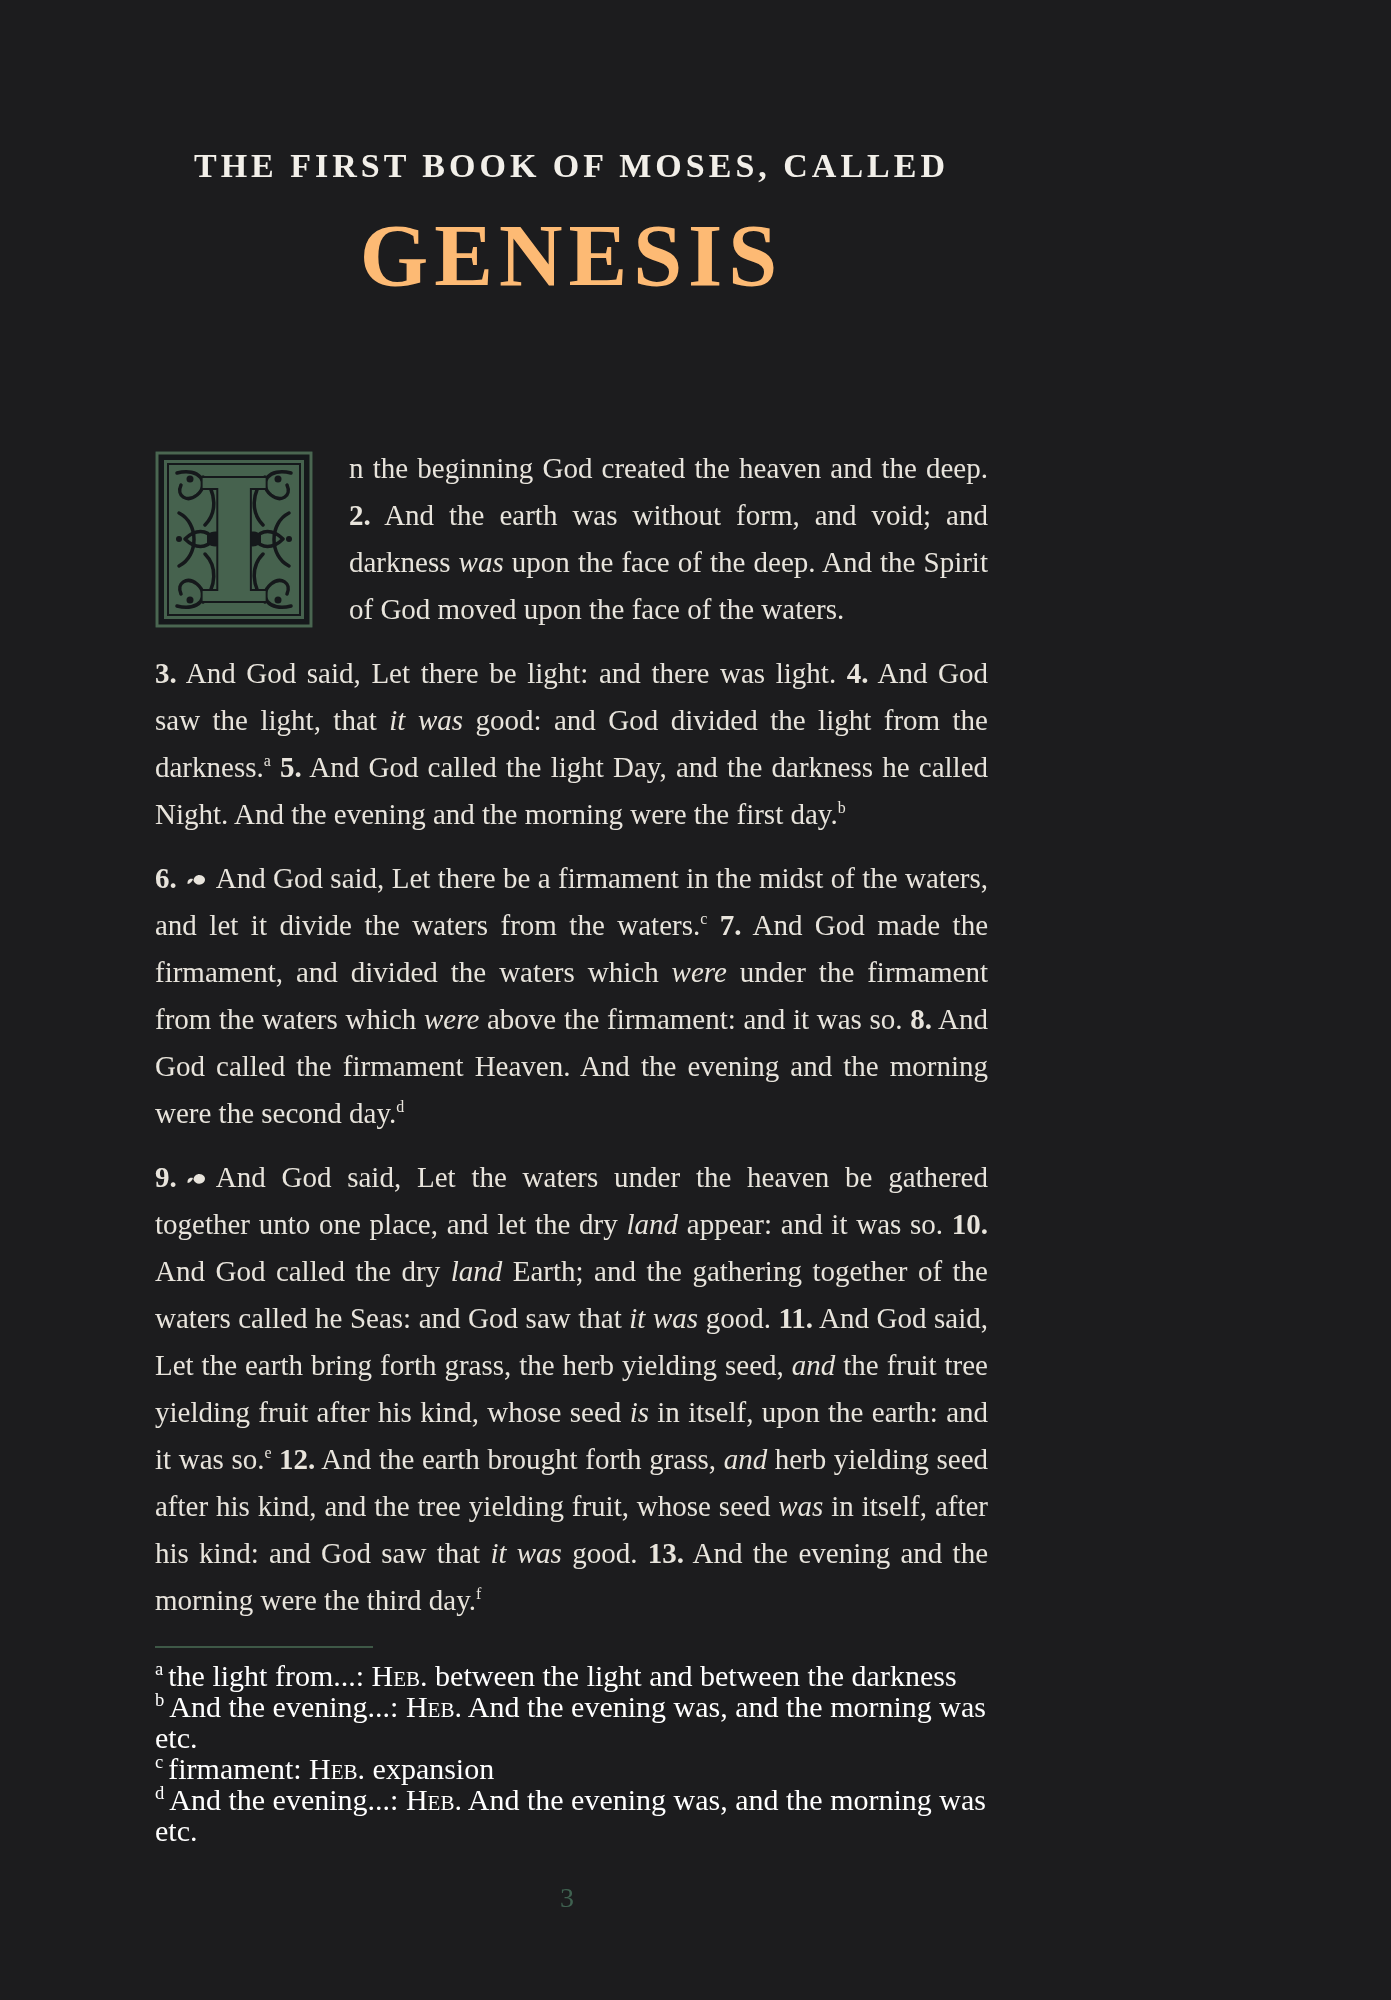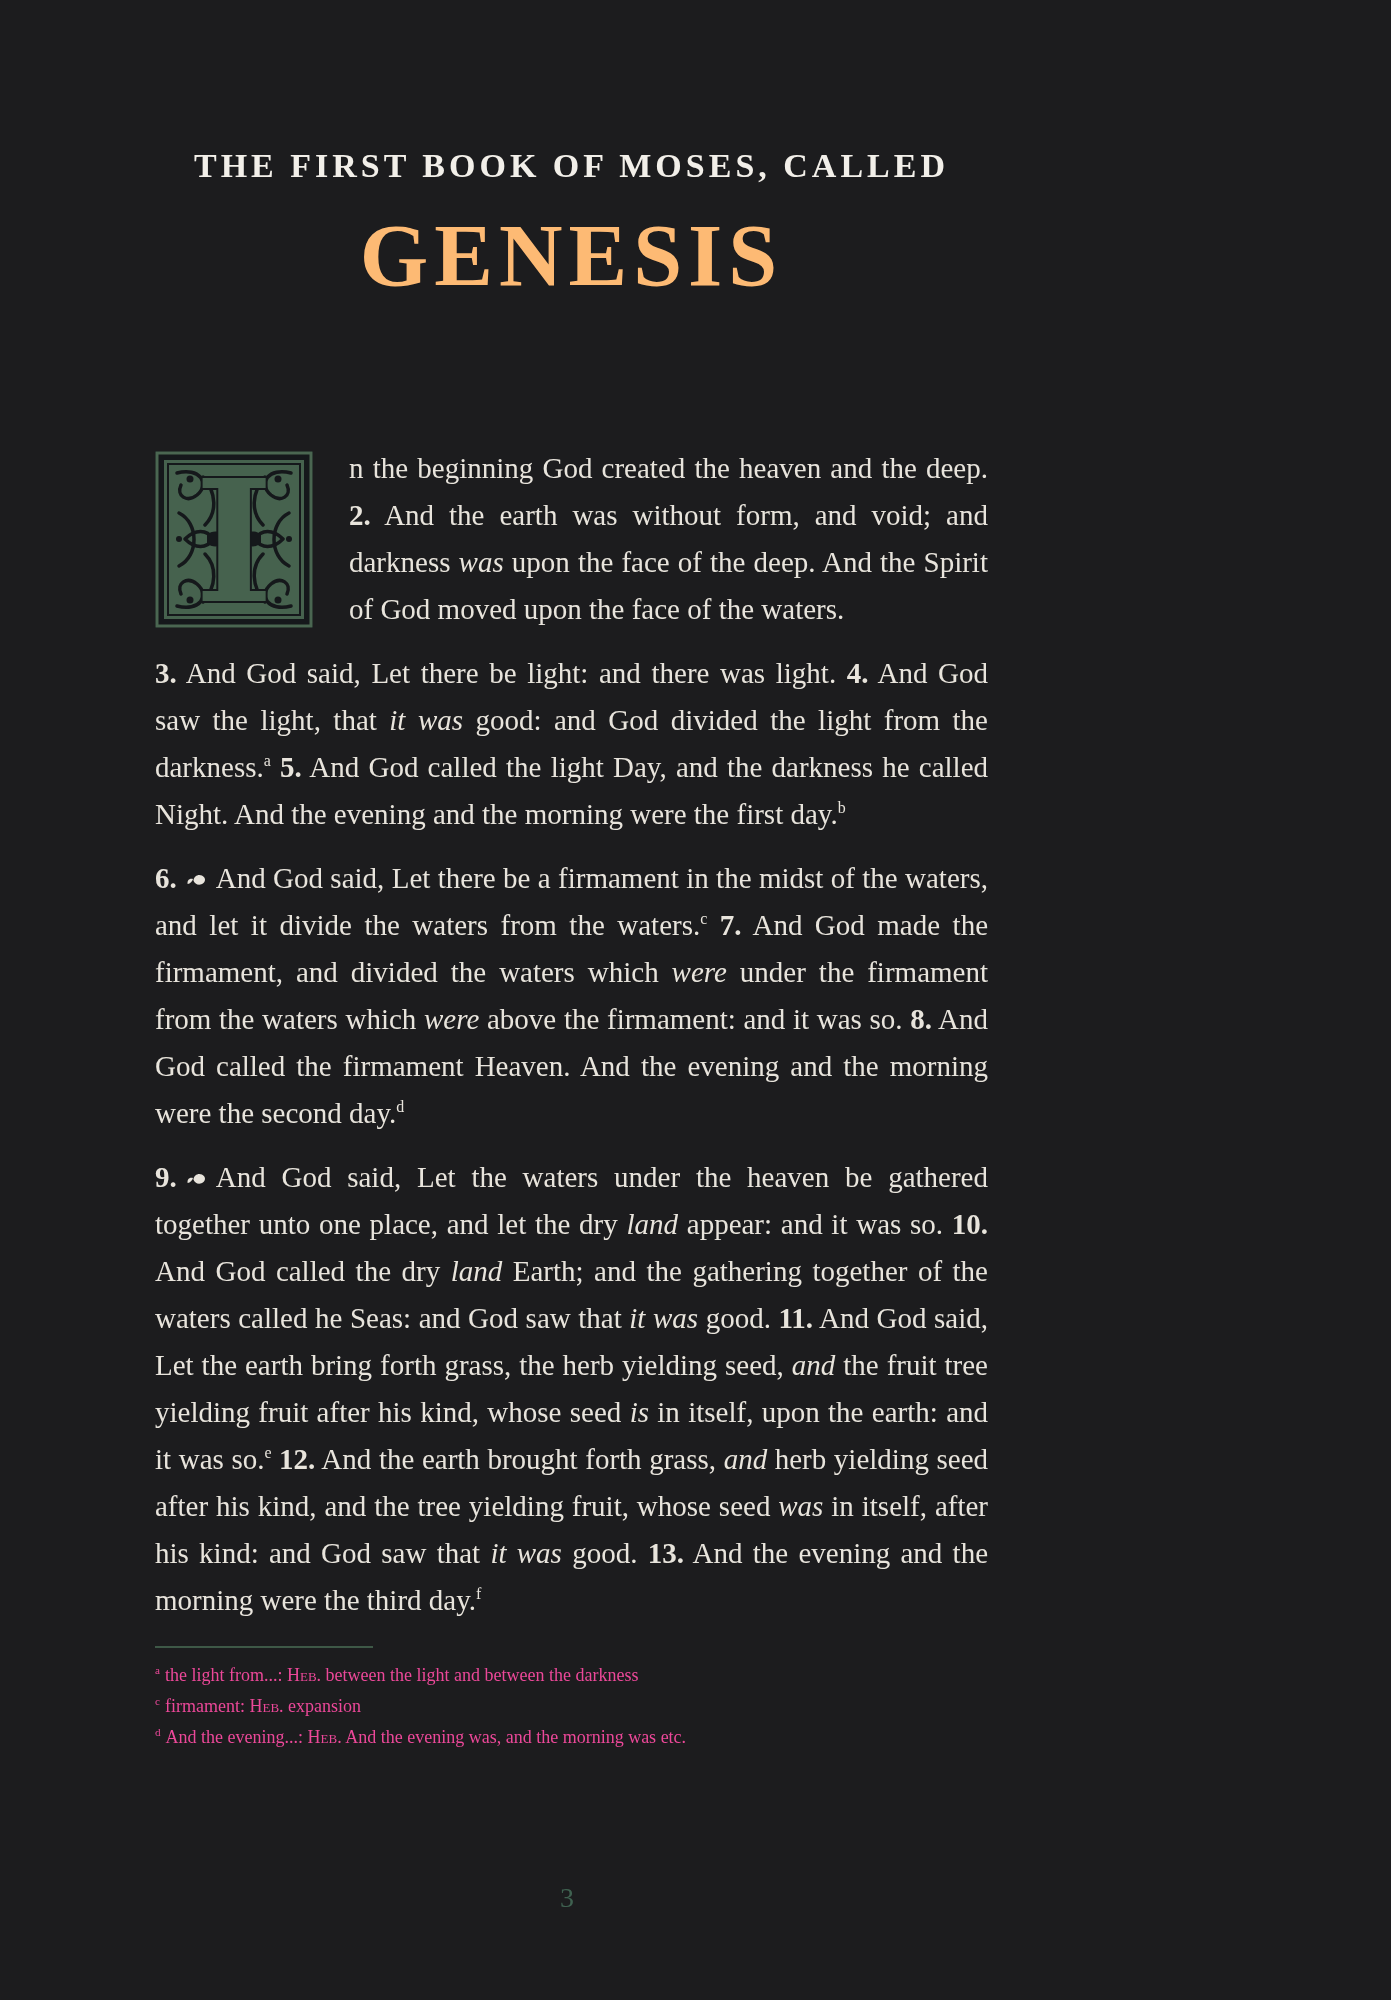--- a/index.html
+++ b/index.html
@@ -66,23 +66,23 @@
   .footnotes {
     position:absolute;
     left:155px; right:146px; top:1646px;
   }
   .fn-rule {
     width:218px; height:2px;
     background:#3e5847;
     margin-bottom:12px;
   }
   .fn {
-    font-size:18px;
+    font-size:30px;
     line-height:31px;
-    color:#ec4899;
+    color:#ffffff;
   }
   .fn-letter {
     font-size:0.62em;
     vertical-align:super;
     line-height:0;
     margin-right:5px;
   }
 
   .pageno {
     position:absolute;
@@ -146,19 +146,20 @@
               <path d="M2.5 13.5 C1.5 9, 5 6.5, 8.5 7.8 C7.8 10.8, 5.2 13, 2.5 13.5 Z"></path>
               <path d="M9 9.5 C9.5 4.5, 14.5 2, 18.5 4 C23.5 6.5, 23 12, 18 13.8 C14 15.2, 10.2 13.2, 9 9.5 Z"></path>
             </svg></span><span class="n">And God said, Let the waters under the heaven be gathered together unto one place, and let the dry </span><span class="i">land</span><span class="n"> appear: and it was so. </span><span class="b">10.</span><span class="n"> And God called the dry </span><span class="i">land</span><span class="n"> Earth; and the gathering together of the waters called he Seas: and God saw that </span><span class="i">it was</span><span class="n"> good. </span><span class="b">11.</span><span class="n"> And God said, Let the earth bring forth grass, the herb yielding seed, </span><span class="i">and</span><span class="n"> the fruit tree yielding fruit after his kind, whose seed </span><span class="i">is</span><span class="n"> in itself, upon the earth: and it was so.</span><span class="sup">e</span><span class="n"> </span><span class="b">12.</span><span class="n"> And the earth brought forth grass, </span><span class="i">and</span><span class="n"> herb yielding seed after his kind, and the tree yielding fruit, whose seed </span><span class="i">was</span><span class="n"> in itself, after his kind: and God saw that </span><span class="i">it was</span><span class="n"> good. </span><span class="b">13.</span><span class="n"> And the evening and the morning were the third day.</span><span class="sup">f</span></p>
     </div>
   </div>
 
   <div class="footnotes">
     <div class="fn-rule"></div>
     <div>
         <div class="fn"><span class="fn-letter">a</span><span class="n">the light from...: </span><span class="sc">Heb.</span><span class="n"> between the light and between the darkness</span></div>
+        <div class="fn"><span class="fn-letter">b</span><span class="n">And the evening...: </span><span class="sc">Heb.</span><span class="n"> And the evening was, and the morning was etc.</span></div>
         <div class="fn"><span class="fn-letter">c</span><span class="n">firmament: </span><span class="sc">Heb.</span><span class="n"> expansion</span></div>
         <div class="fn"><span class="fn-letter">d</span><span class="n">And the evening...: </span><span class="sc">Heb.</span><span class="n"> And the evening was, and the morning was etc.</span></div>
       </div>
   </div>
 
   <div class="pageno">3</div>
 </div>
 
 </body></html>

